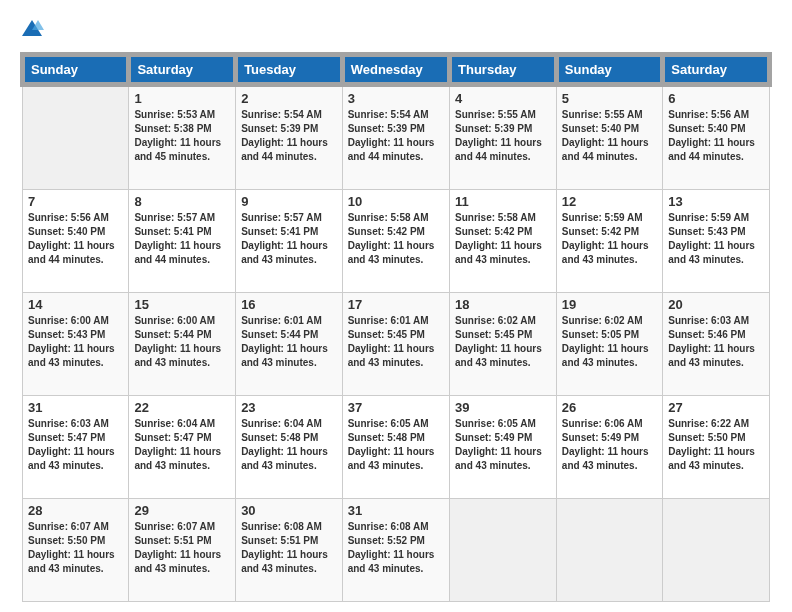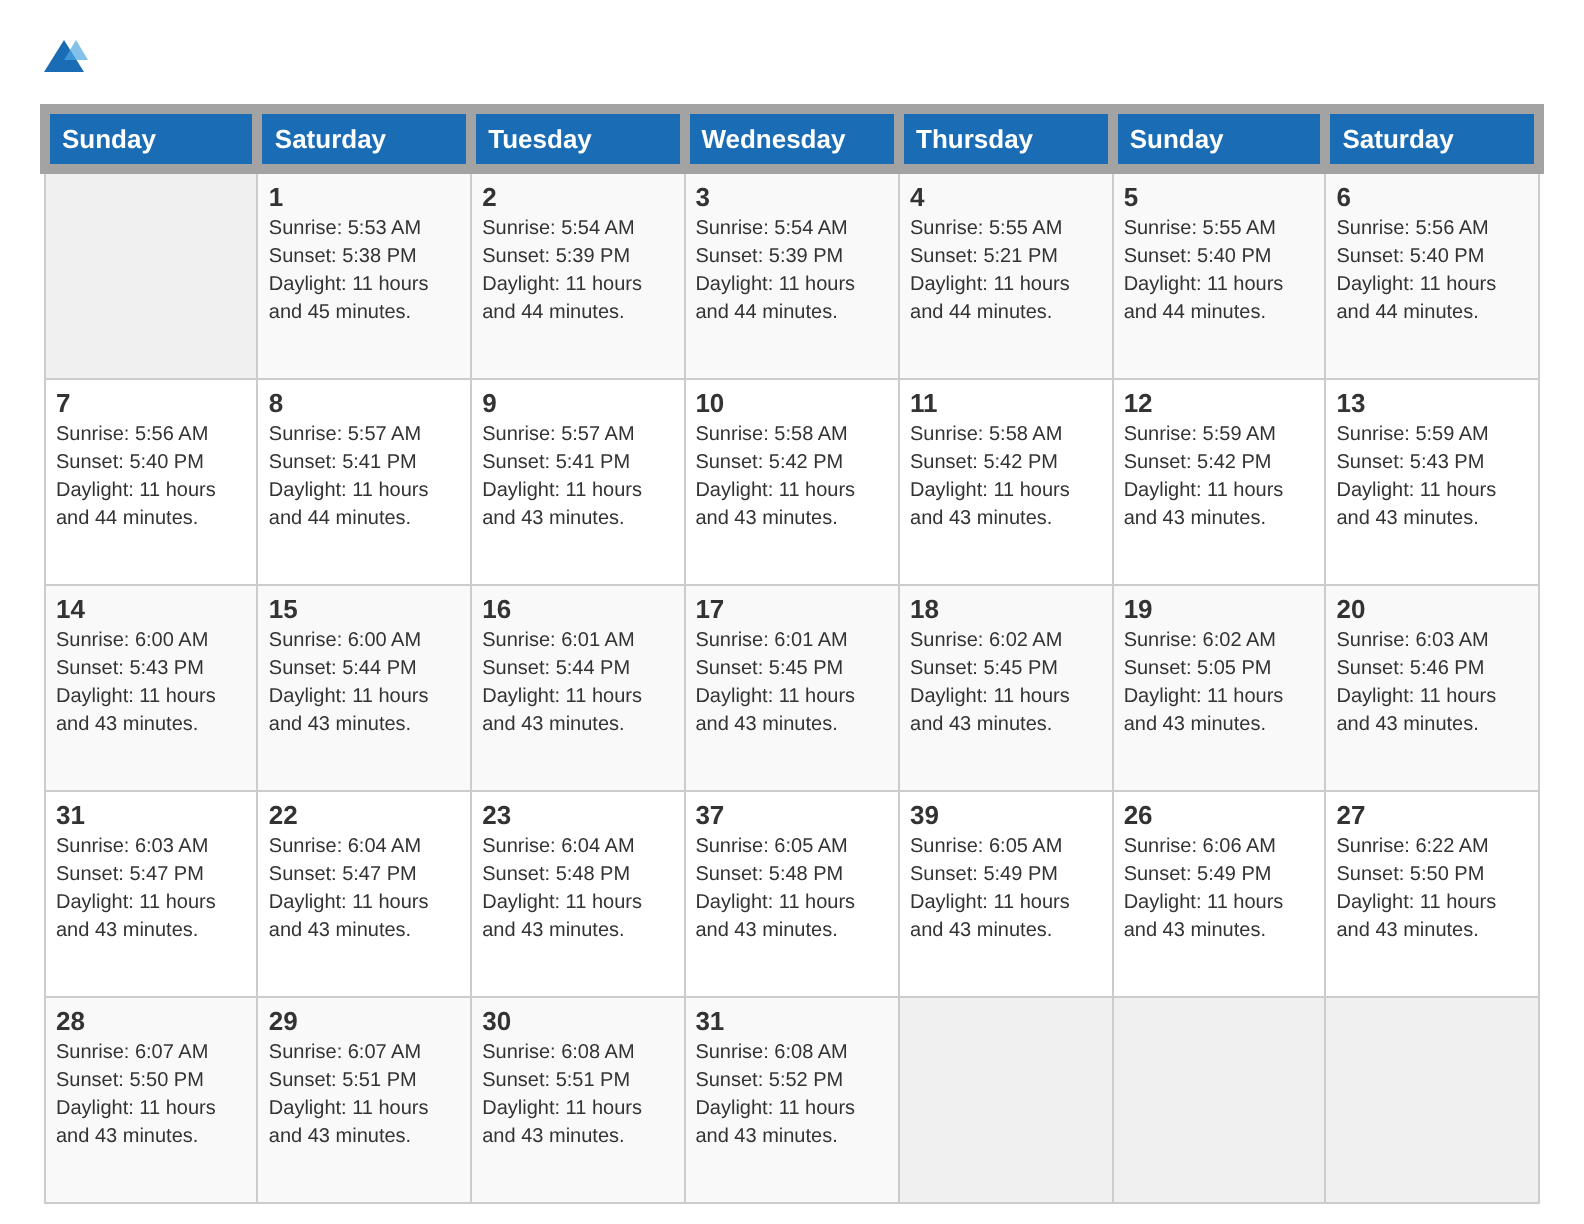--- a/index.html
+++ b/index.html
@@ -90,20 +90,21 @@
       font-size: 13px;
       font-weight: bold;
       color: #333;
       display: block;
       margin-bottom: 2px;
     }
     .day-info {
       font-size: 10px;
       color: #333;
       line-height: 1.4;
+      font-weight: bold;
     }
     .empty-cell {
       background: #f0f0f0 !important;
     }
   </style>
 </head>
 <body>
 
 <div class="page">
   <div class="header">
@@ -155,21 +156,21 @@
           <td>
             <span class="day-number">3</span>
             <div class="day-info">Sunrise: 5:54 AM
 Sunset: 5:39 PM
 Daylight: 11 hours
 and 44 minutes.</div>
           </td>
           <td>
             <span class="day-number">4</span>
             <div class="day-info">Sunrise: 5:55 AM
-Sunset: 5:21 PM
+Sunset: 5:39 PM
 Daylight: 11 hours
 and 44 minutes.</div>
           </td>
           <td>
             <span class="day-number">5</span>
             <div class="day-info">Sunrise: 5:55 AM
 Sunset: 5:40 PM
 Daylight: 11 hours
 and 44 minutes.</div>
           </td>

